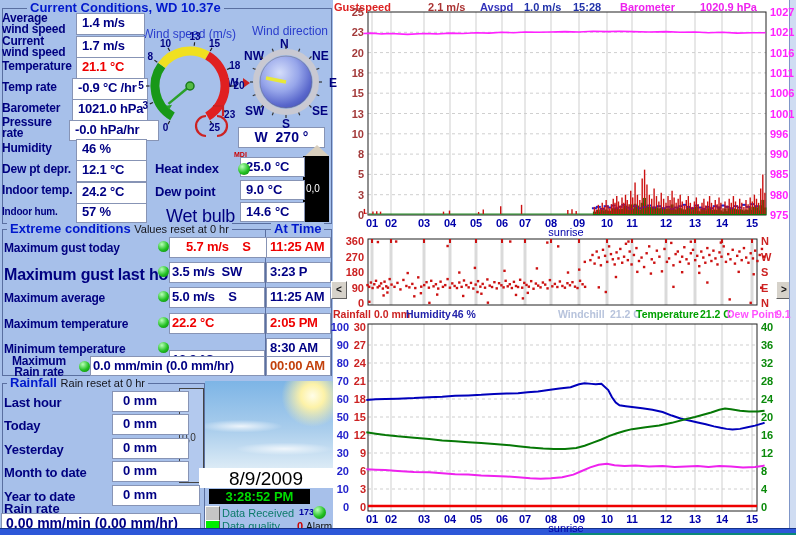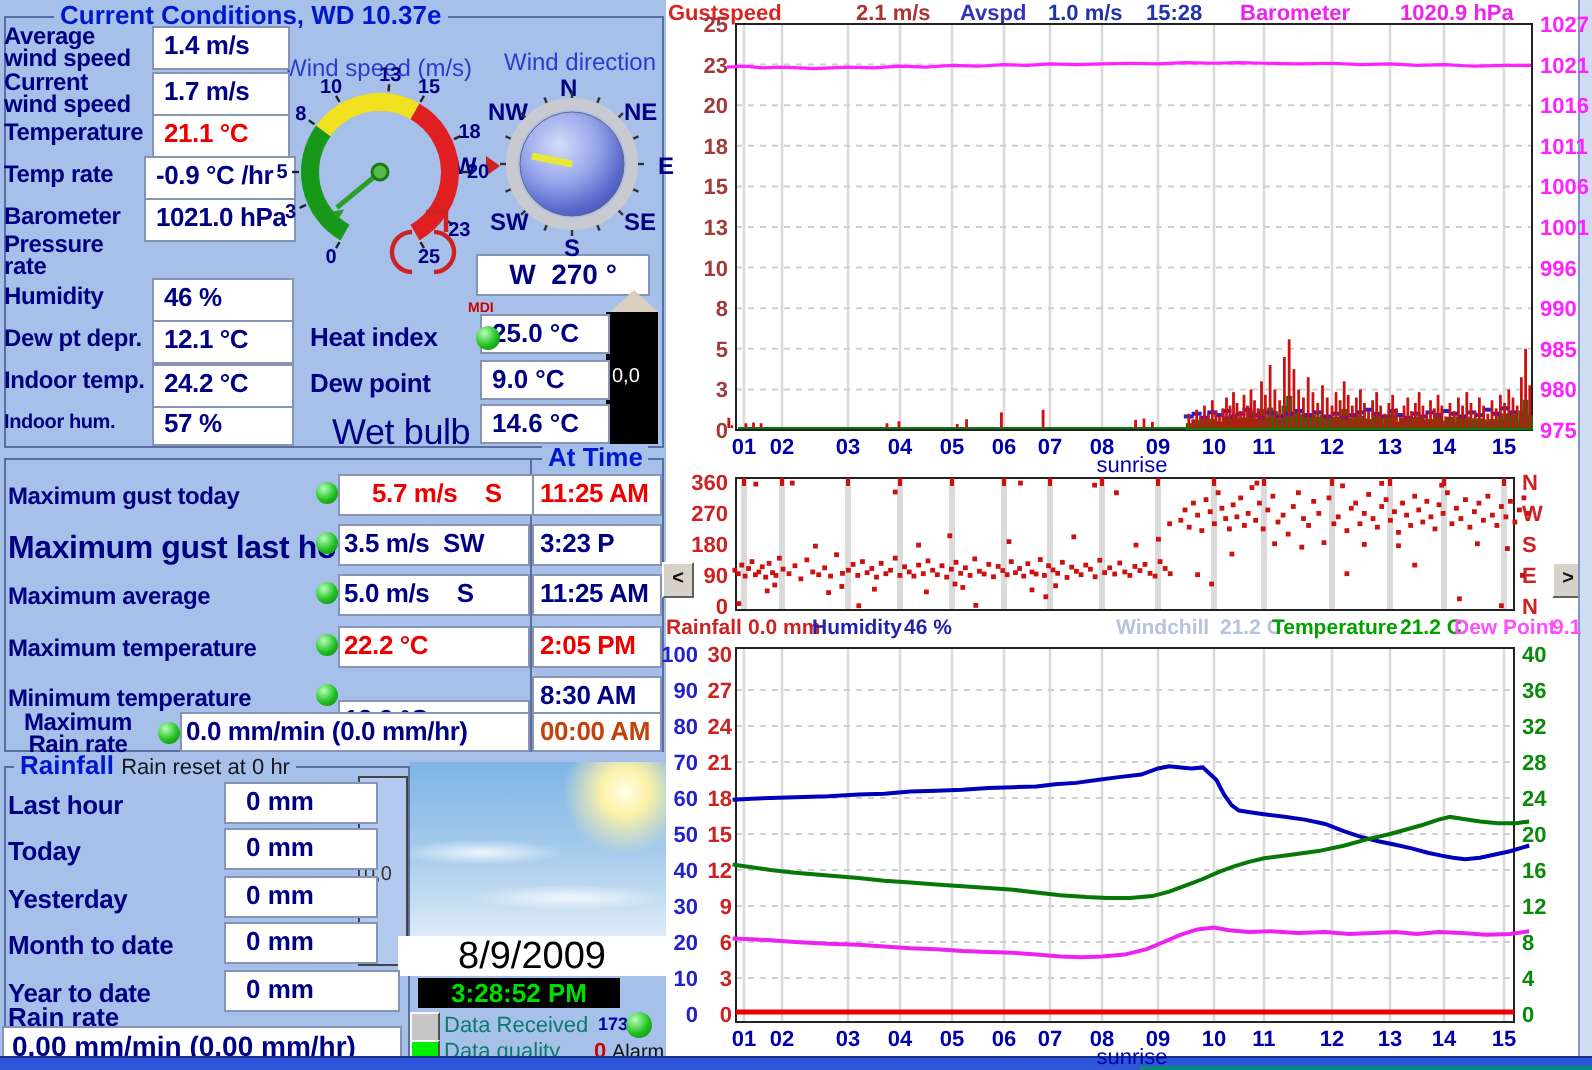--- a/index.html
+++ b/index.html
@@ -20,20 +20,21 @@
 <body>
 
 <div id="app">
   <div class="abs" id="left-panel" style="left:0;top:0;width:333px;height:528px;background:#a7c0ea;"></div>
   <div class="abs" id="right-panel" style="left:333px;top:0;width:456px;height:528px;background:#fff;"></div>
 
   <div class="gbox" style="left:2px;top:8px;width:328px;height:214px;">
     <span class="gtitle" style="left:24px;">Current Conditions, WD 10.37e</span>
   </div>
   <div class="gbox" style="left:2px;top:229px;width:328px;height:145px;">
+    <span class="gtitle" style="left:4px;"><span>Extreme conditions</span> <span class="gsub">Values reset at 0 hr</span></span>
     <div class="abs" style="left:262px;top:0;width:1px;height:145px;background:#5a6fa0;"></div>
     <span class="gtitle" style="left:268px;">At Time</span>
   </div>
   <div class="gbox" style="left:2px;top:383px;width:201px;height:144px;">
     <span class="gtitle" style="left:4px;"><span>Rainfall</span> <span class="gsub">Rain reset at 0 hr</span></span>
   </div>
 
   <div class="abs" style="left:142px;top:27px;font-size:12px;color:#2a3ccc;">Wind speed (m/s)</div>
   <div class="abs" style="left:252px;top:24px;font-size:12px;color:#2a3ccc;">Wind direction</div>
 
@@ -90,20 +91,21 @@
 wind speed</div>
     <div style="position: absolute; left: 76px; top: 36px; width: 62px; height: 20px; background: rgb(255, 255, 255); border: 1px solid rgb(135, 148, 181); color: rgb(0, 0, 132); font-weight: bold; font-size: 13px; line-height: 18px; padding-left: 5px; white-space: pre; letter-spacing: -0.2px;">1.7 m/s</div>
     <div style="position: absolute; left: 2px; top: 61px; color: rgb(0, 0, 128); font-weight: bold; font-size: 12px; line-height: 11px; white-space: pre; letter-spacing: -0.2px;">Temperature</div>
     <div style="position: absolute; left: 76px; top: 57px; width: 62px; height: 20px; background: rgb(255, 255, 255); border: 1px solid rgb(135, 148, 181); color: rgb(238, 0, 0); font-weight: bold; font-size: 13px; line-height: 18px; padding-left: 5px; white-space: pre; letter-spacing: -0.2px;">21.1 °C</div>
     <div style="position: absolute; left: 2px; top: 82px; color: rgb(0, 0, 128); font-weight: bold; font-size: 12px; line-height: 11px; white-space: pre; letter-spacing: -0.2px;">Temp rate</div>
     <div style="position: absolute; left: 72px; top: 78px; width: 69px; height: 20px; background: rgb(255, 255, 255); border: 1px solid rgb(135, 148, 181); color: rgb(0, 0, 132); font-weight: bold; font-size: 13px; line-height: 18px; padding-left: 5px; white-space: pre; letter-spacing: -0.2px;">-0.9 °C /hr</div>
     <div style="position: absolute; left: 2px; top: 103px; color: rgb(0, 0, 128); font-weight: bold; font-size: 12px; line-height: 11px; white-space: pre; letter-spacing: -0.2px;">Barometer</div>
     <div style="position: absolute; left: 72px; top: 99px; width: 69px; height: 20px; background: rgb(255, 255, 255); border: 1px solid rgb(135, 148, 181); color: rgb(0, 0, 132); font-weight: bold; font-size: 13px; line-height: 18px; padding-left: 5px; white-space: pre; letter-spacing: -0.2px;">1021.0 hPa</div>
     <div style="position: absolute; left: 2px; top: 117px; color: rgb(0, 0, 128); font-weight: bold; font-size: 12px; line-height: 11px; white-space: pre; letter-spacing: -0.2px;">Pressure
 rate</div>
+    <div style="position: absolute; left: 69px; top: 120px; width: 83px; height: 19px; background: rgb(255, 255, 255); border: 1px solid rgb(135, 148, 181); color: rgb(0, 0, 132); font-weight: bold; font-size: 13px; line-height: 17px; padding-left: 5px; white-space: pre; letter-spacing: -0.2px;">-0.0 hPa/hr</div>
     <div style="position: absolute; left: 2px; top: 143px; color: rgb(0, 0, 128); font-weight: bold; font-size: 12px; line-height: 11px; white-space: pre; letter-spacing: -0.2px;">Humidity</div>
     <div style="position: absolute; left: 76px; top: 139px; width: 64px; height: 20px; background: rgb(255, 255, 255); border: 1px solid rgb(135, 148, 181); color: rgb(0, 0, 132); font-weight: bold; font-size: 13px; line-height: 18px; padding-left: 5px; white-space: pre; letter-spacing: -0.2px;">46 %</div>
     <div style="position: absolute; left: 2px; top: 164px; color: rgb(0, 0, 128); font-weight: bold; font-size: 12px; line-height: 11px; white-space: pre; letter-spacing: -0.2px;">Dew pt depr.</div>
     <div style="position: absolute; left: 76px; top: 160px; width: 64px; height: 20px; background: rgb(255, 255, 255); border: 1px solid rgb(135, 148, 181); color: rgb(0, 0, 132); font-weight: bold; font-size: 13px; line-height: 18px; padding-left: 5px; white-space: pre; letter-spacing: -0.2px;">12.1 °C</div>
     <div style="position: absolute; left: 2px; top: 185px; color: rgb(0, 0, 128); font-weight: bold; font-size: 12px; line-height: 11px; white-space: pre; letter-spacing: -0.2px;">Indoor temp.</div>
     <div style="position: absolute; left: 76px; top: 182px; width: 64px; height: 20px; background: rgb(255, 255, 255); border: 1px solid rgb(135, 148, 181); color: rgb(0, 0, 132); font-weight: bold; font-size: 13px; line-height: 18px; padding-left: 5px; white-space: pre; letter-spacing: -0.2px;">24.2 °C</div>
     <div style="position: absolute; left: 2px; top: 206px; color: rgb(0, 0, 128); font-weight: bold; font-size: 10px; line-height: 11px; white-space: pre; letter-spacing: -0.2px;">Indoor hum.</div>
     <div style="position: absolute; left: 76px; top: 203px; width: 64px; height: 18px; background: rgb(255, 255, 255); border: 1px solid rgb(135, 148, 181); color: rgb(0, 0, 132); font-weight: bold; font-size: 13px; line-height: 16px; padding-left: 5px; white-space: pre; letter-spacing: -0.2px;">57 %</div>
     <div style="position: absolute; left: 155px; top: 161px; color: rgb(0, 0, 128); font-weight: bold; font-size: 13px; letter-spacing: -0.2px;">Heat index</div>
     <div style="position: absolute; left: 240px; top: 157px; width: 58px; height: 18px; background: rgb(255, 255, 255); border: 1px solid rgb(135, 148, 181); color: rgb(0, 0, 132); font-weight: bold; font-size: 13px; line-height: 17px; padding-left: 5px;">25.0 °C</div>

